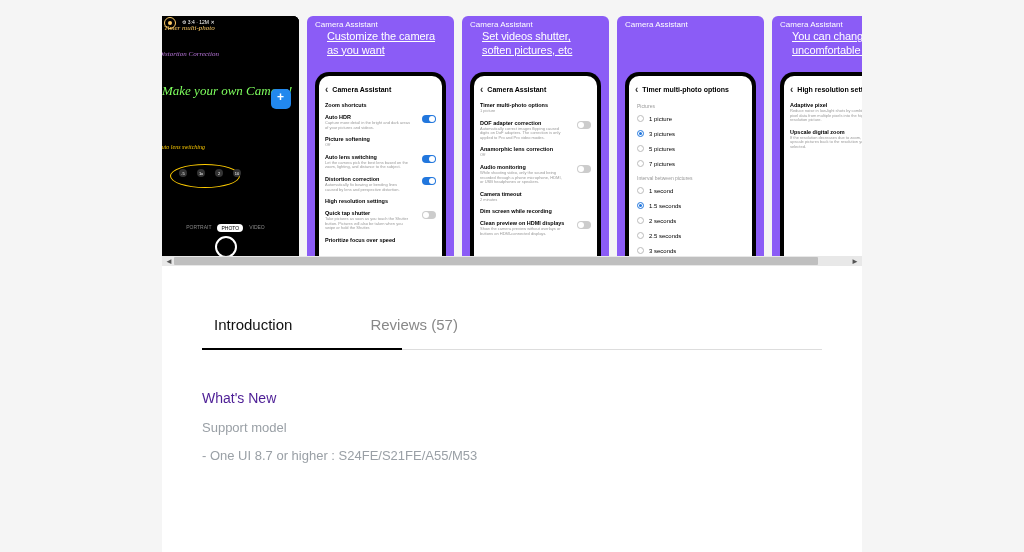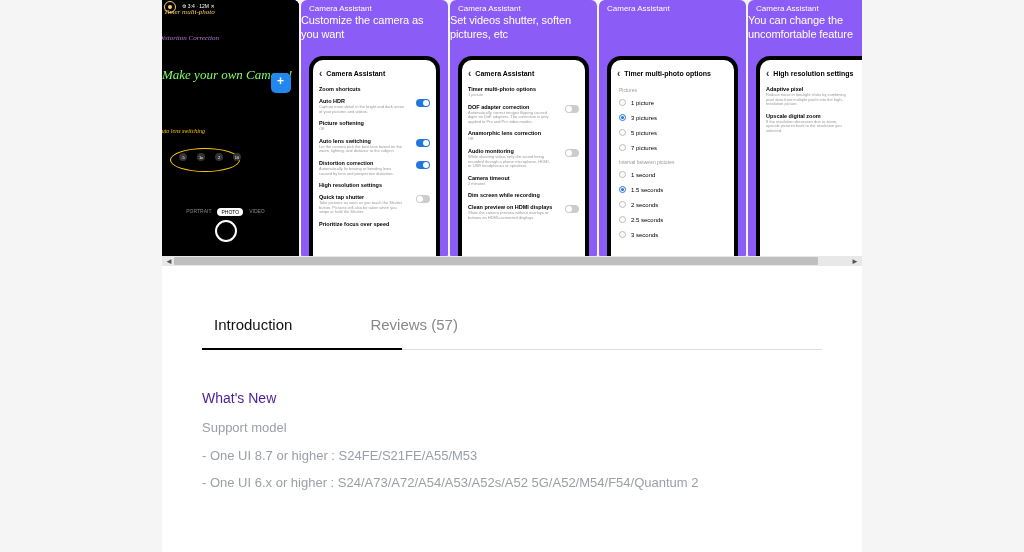--- a/index.html
+++ b/index.html
@@ -1,25 +1,25 @@
 <!DOCTYPE html>
 <html><head>
 <meta charset="utf-8">
 <style>
   * { box-sizing: border-box; margin: 0; padding: 0; }
   body { font-family: -apple-system, BlinkMacSystemFont, 'Segoe UI', Arial, sans-serif; background: #f0f0f0; width: 1024px; height: 552px; overflow: hidden; }
   .page { background: #f5f5f5; width: 1024px; height: 552px; padding: 0 162px; }
   .content-area { background: #fff; width: 700px; height: 552px; position: relative; }
   .gallery-wrap { position: relative; width: 700px; height: 266px; background: #f5f5f5; }
   .gallery { position: relative; width: 700px; height: 260px; overflow: hidden; }
-  .slides { position: absolute; top: 0; left: -10px; display: flex; gap: 2px; height: 260px; }
+  .slides { position: absolute; top: 16px; left: -10px; display: flex; gap: 8px; height: 260px; }
   .slide { flex: 0 0 147px; height: 260px; background: #8b5cf6; border-radius: 6px; position: relative; overflow: hidden; font-size: 6px; }
   .slide.dark { background: #000; }
   .slide-label { color: #fff; font-size: 8px; padding: 4px 8px 0 8px; font-weight: 500; }
-  .slide-title { color: #fff; font-size: 11px; padding: 1px 8px 4px 0; font-weight: 500; line-height: 1.25; letter-spacing: -0.1px; }
+  .slide-title { color: #fff; font-size: 11px; padding: 1px 8px 4px 20px; font-weight: 500; line-height: 1.25; letter-spacing: -0.1px; text-decoration: underline; }
   .phone-frame { position: absolute; top: 56px; left: 8px; right: 8px; bottom: -10px; background: #000; border-radius: 14px; padding: 4px; }
   .phone-screen { background: #fff; border-radius: 10px; width: 100%; height: 100%; padding: 6px; font-size: 6px; }
   .screen-header { font-size: 7px; font-weight: 600; padding: 2px 0 4px 0; display: flex; align-items: center; gap: 4px; }
   .screen-header::before { content: "‹"; font-size: 10px; font-weight: 700; color: #333; }
   .setting-row { display: flex; justify-content: space-between; align-items: flex-start; padding: 3px 0; }
   .setting-text { font-size: 5.5px; color: #000; font-weight: 600; }
   .setting-desc { font-size: 4px; color: #999; line-height: 1.15; margin-top: 1px; max-width: 85px; }
   .toggle { width: 14px; height: 8px; background: #2277dd; border-radius: 4px; position: relative; flex-shrink: 0; margin-top: 1px; }
   .toggle::after { content: ""; position: absolute; right: 1px; top: 1px; width: 6px; height: 6px; background: #fff; border-radius: 50%; }
   .toggle.off { background: #ccc; }
@@ -309,17 +309,16 @@
     <div class="tabs">
       <div class="tab active">Introduction</div>
       <div class="tab">Reviews (57)</div>
     </div>
     <div class="tab-underline"></div>
 
     <div class="whats-new">
       <div class="wn-title">What's New</div>
       <div class="wn-line">Support model</div>
       <div class="wn-line">- One UI 8.7 or higher : S24FE/S21FE/A55/M53</div>
-      <div class="wn-line">- One UI 6.x or higher : S24/A73/A72/A54/A53/A52s/A52 5G/A52/M54/F54/Quantum 2</div>
     </div>
 
   </div>
 </div>
 
 </body></html>

